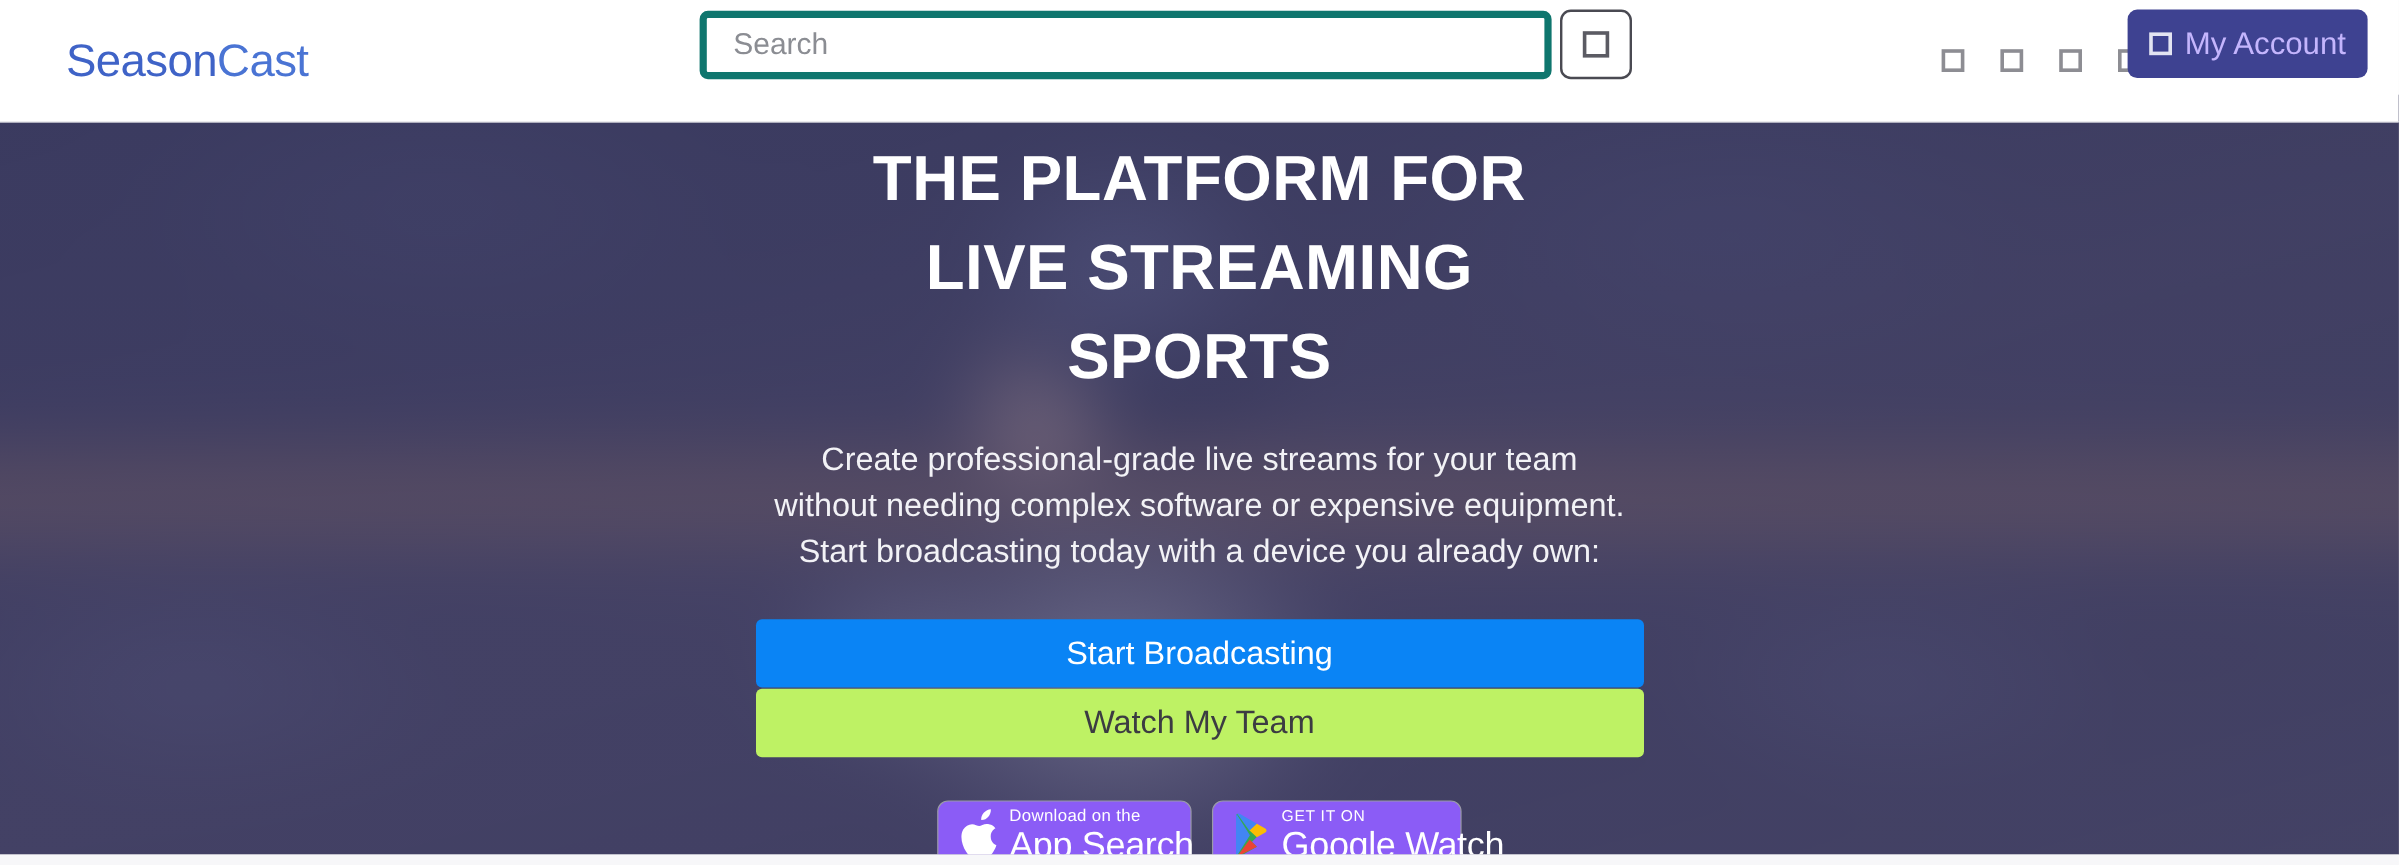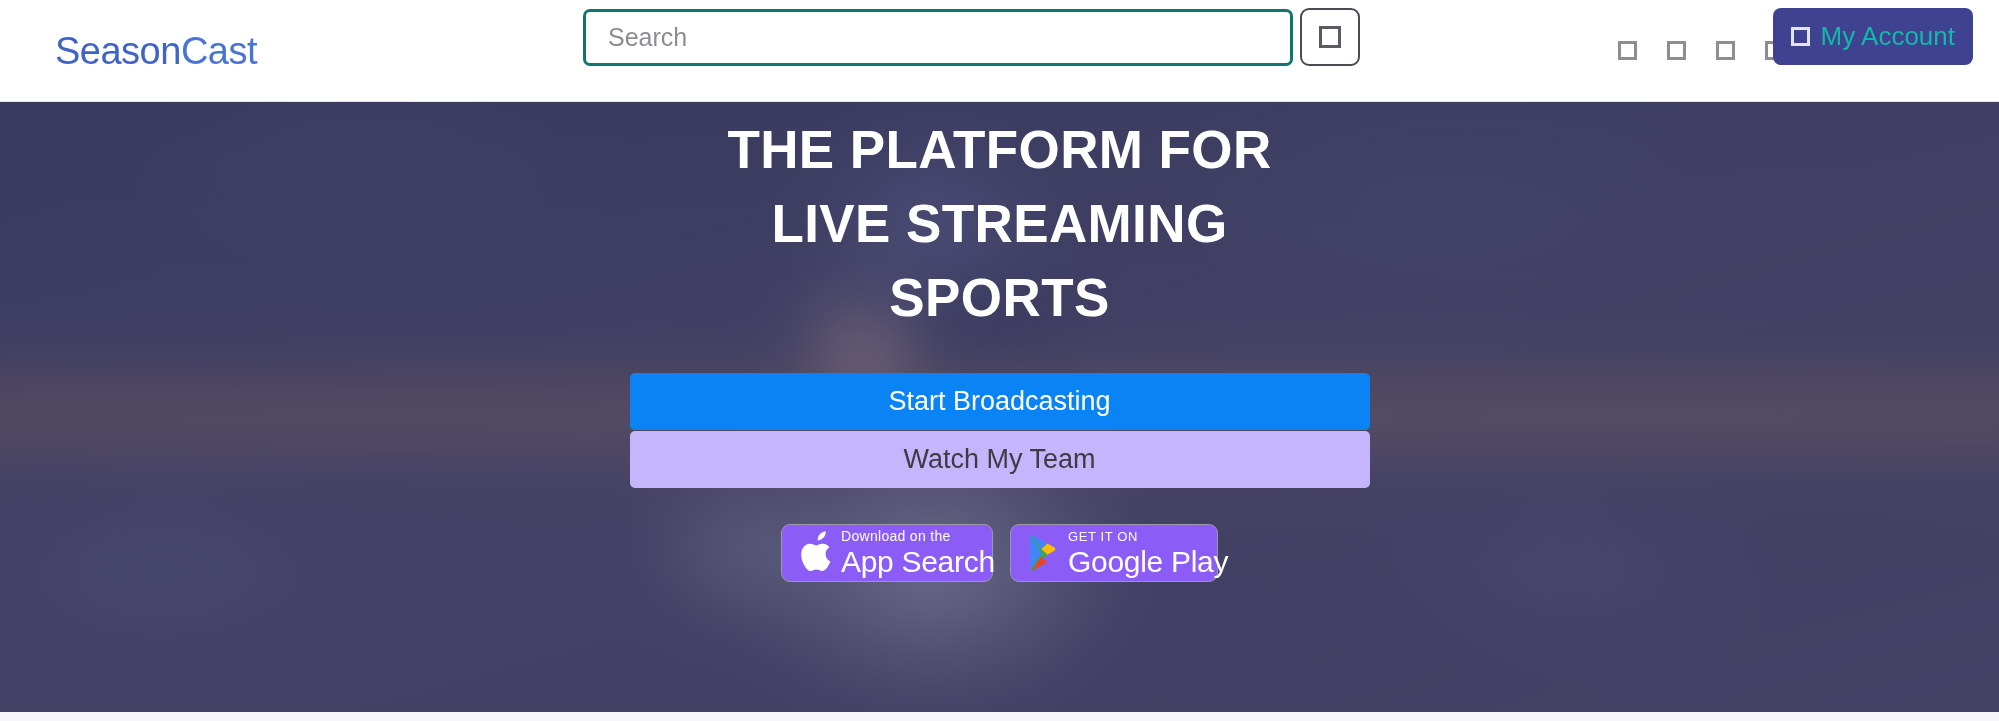--- a/index.html
+++ b/index.html
@@ -50,21 +50,21 @@
     position: absolute;
     left: 583px;
     top: 8px;
     display: flex;
     align-items: center;
     gap: 7px;
   }
   .search-input {
     width: 710px;
     height: 57px;
-    border: 3px solid #0f766e;
+    border: 6px solid #0f766e;
     border-radius: 7px;
     background: #ffffff;
     padding: 0 22px;
     font-size: 25px;
     font-family: "Liberation Sans", sans-serif;
     color: #3a3a3a;
     outline: none;
   }
   .search-input::placeholder { color: #8b8d93; }
 
@@ -113,21 +113,21 @@
 
   .account-btn {
     position: absolute;
     right: 26px;
     top: 8px;
     height: 57px;
     padding: 0 18px;
     background: #3e4291;
     border: none;
     border-radius: 8px;
-    color: #14b8a6;
+    color: #c4b5fd;
     font-size: 26px;
     font-family: "Liberation Sans", sans-serif;
     font-weight: 300;
     display: flex;
     align-items: center;
     gap: 11px;
     cursor: pointer;
     white-space: nowrap;
   }
 
@@ -231,21 +231,21 @@
     border: none;
     font-size: 27px;
     font-family: "Liberation Sans", sans-serif;
     font-weight: 400;
     cursor: pointer;
     display: flex;
     align-items: center;
     justify-content: center;
   }
   .cta-primary { background: #0a84f5; color: #ffffff; }
-  .cta-secondary { background: #c4b5fd; color: #3c3c42; }
+  .cta-secondary { background: #bef264; color: #3c3c42; }
 
   .store-badges {
     margin-top: 36px;
     display: flex;
     gap: 17px;
     align-items: center;
   }
 
   .badge {
     height: 58px;
@@ -336,20 +336,21 @@
 
   <section class="hero">
 
     <div class="hero-photo"></div>
     <div class="hero-tint"></div>
 
     <div class="hero-content">
 
       <h1 class="hero-title">THE PLATFORM FOR LIVE STREAMING SPORTS</h1>
 
+      <p class="hero-sub">Create professional-grade live streams for your team without needing complex software or expensive equipment. Start broadcasting today with a device you already own:</p>
 
       <div class="cta-group">
         <button class="cta cta-primary">Start Broadcasting</button>
         <button class="cta cta-secondary">Watch My Team</button>
       </div>
 
       <div class="store-badges">
 
         <a class="badge badge-apple">
           <svg class="apple-glyph" viewBox="0 0 38 44">
@@ -366,21 +367,21 @@
           <svg class="play-glyph" viewBox="0 0 36 40">
             <path fill="#34a853" d="M3 2.2 20.8 20 3 37.8c-.6-.4-1-1.2-1-2.2V4.4c0-1 .4-1.8 1-2.2z" transform="translate(0,0)"></path>
             <path fill="#4285f4" d="M3 2.2c.5-.4 1.3-.4 2 0l14.4 8.2-6.1 6.1L3 2.2z"></path>
             <path fill="#34a853" d="M3 37.8 13.3 23.5l6.1 6.1L5 37.8c-.7.4-1.5.4-2 0z"></path>
             <path fill="#fbbc04" d="M19.4 10.4 26.4 14.4c1.4.8 1.4 2.6 0 3.4l-7 4-6.1-5.7 6.1-5.7z"></path>
             <path fill="#ea4335" d="M3 37.8 19.4 29.6l-6.1-6.1L3 37.8z"></path>
             <path fill="#4285f4" d="M2.6 2.6c-.4.4-.6 1-.6 1.8v31.2c0 .8.2 1.4.6 1.8l11-17.4-11-17.4z"></path>
           </svg>
           <span class="badge-text">
             <span class="badge-small caps">GET IT ON</span>
-            <span class="badge-big">Google Play</span>
+            <span class="badge-big">Google Watch</span>
           </span>
         </a>
 
       </div>
 
     </div>
   </section>
 
   <div class="page-foot"></div>
 

